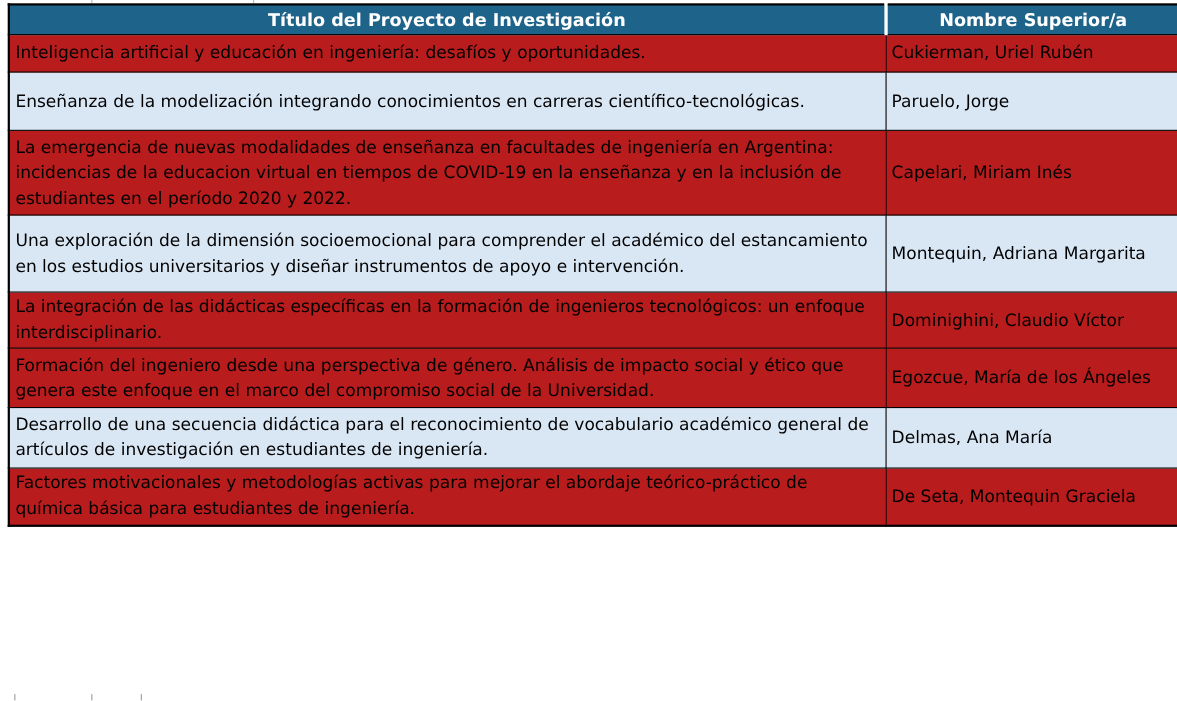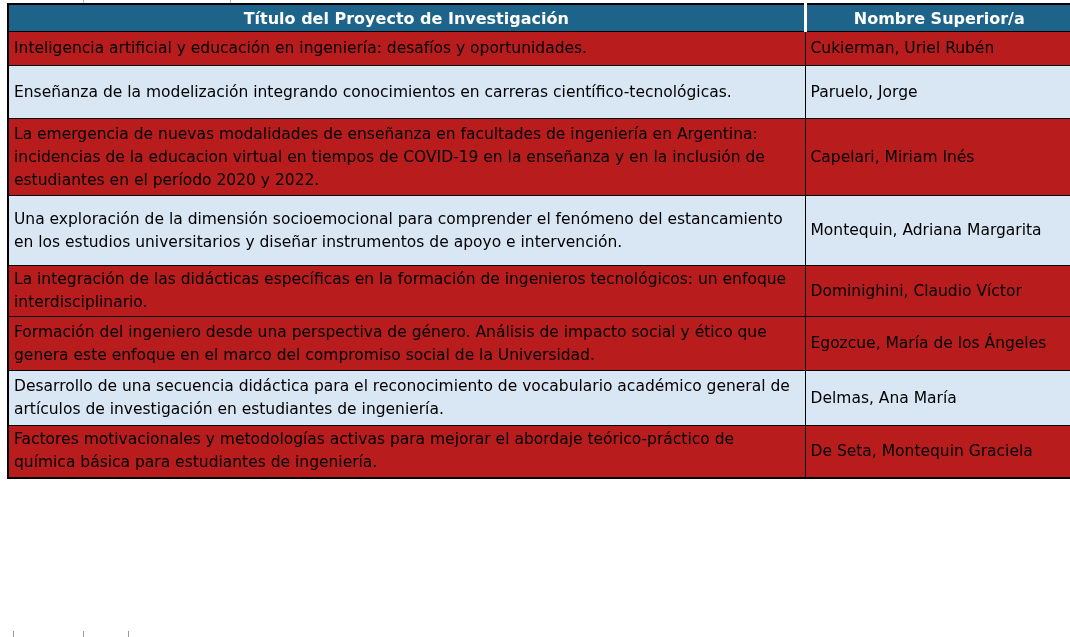--- a/index.html
+++ b/index.html
@@ -82,21 +82,21 @@
       </tr>
       <tr class="r2 band">
         <td>Enseñanza de la modelización integrando conocimientos en carreras científico-tecnológicas.</td>
         <td>Paruelo, Jorge</td>
       </tr>
       <tr class="r3">
         <td>La emergencia de nuevas modalidades de enseñanza en facultades de ingeniería en Argentina: incidencias de la educacion virtual en tiempos de COVID-19 en la enseñanza y en la inclusión de estudiantes en el período 2020 y 2022.</td>
         <td>Capelari, Miriam Inés</td>
       </tr>
       <tr class="r4 band">
-        <td>Una exploración de la dimensión socioemocional para comprender el fenómeno del estancamiento en los estudios universitarios y diseñar instrumentos de apoyo e intervención.</td>
+        <td>Una exploración de la dimensión socioemocional para comprender el académico del estancamiento en los estudios universitarios y diseñar instrumentos de apoyo e intervención.</td>
         <td>Montequin, Adriana Margarita</td>
       </tr>
       <tr class="r5">
         <td>La integración de las didácticas específicas en la formación de ingenieros tecnológicos: un enfoque interdisciplinario.</td>
         <td>Dominighini, Claudio Víctor</td>
       </tr>
       <tr class="r7">
         <td>Formación del ingeniero desde una perspectiva de género. Análisis de impacto social y ético que genera este enfoque en el marco del compromiso social de la Universidad.</td>
         <td>Egozcue, María de los Ángeles</td>
       </tr>

